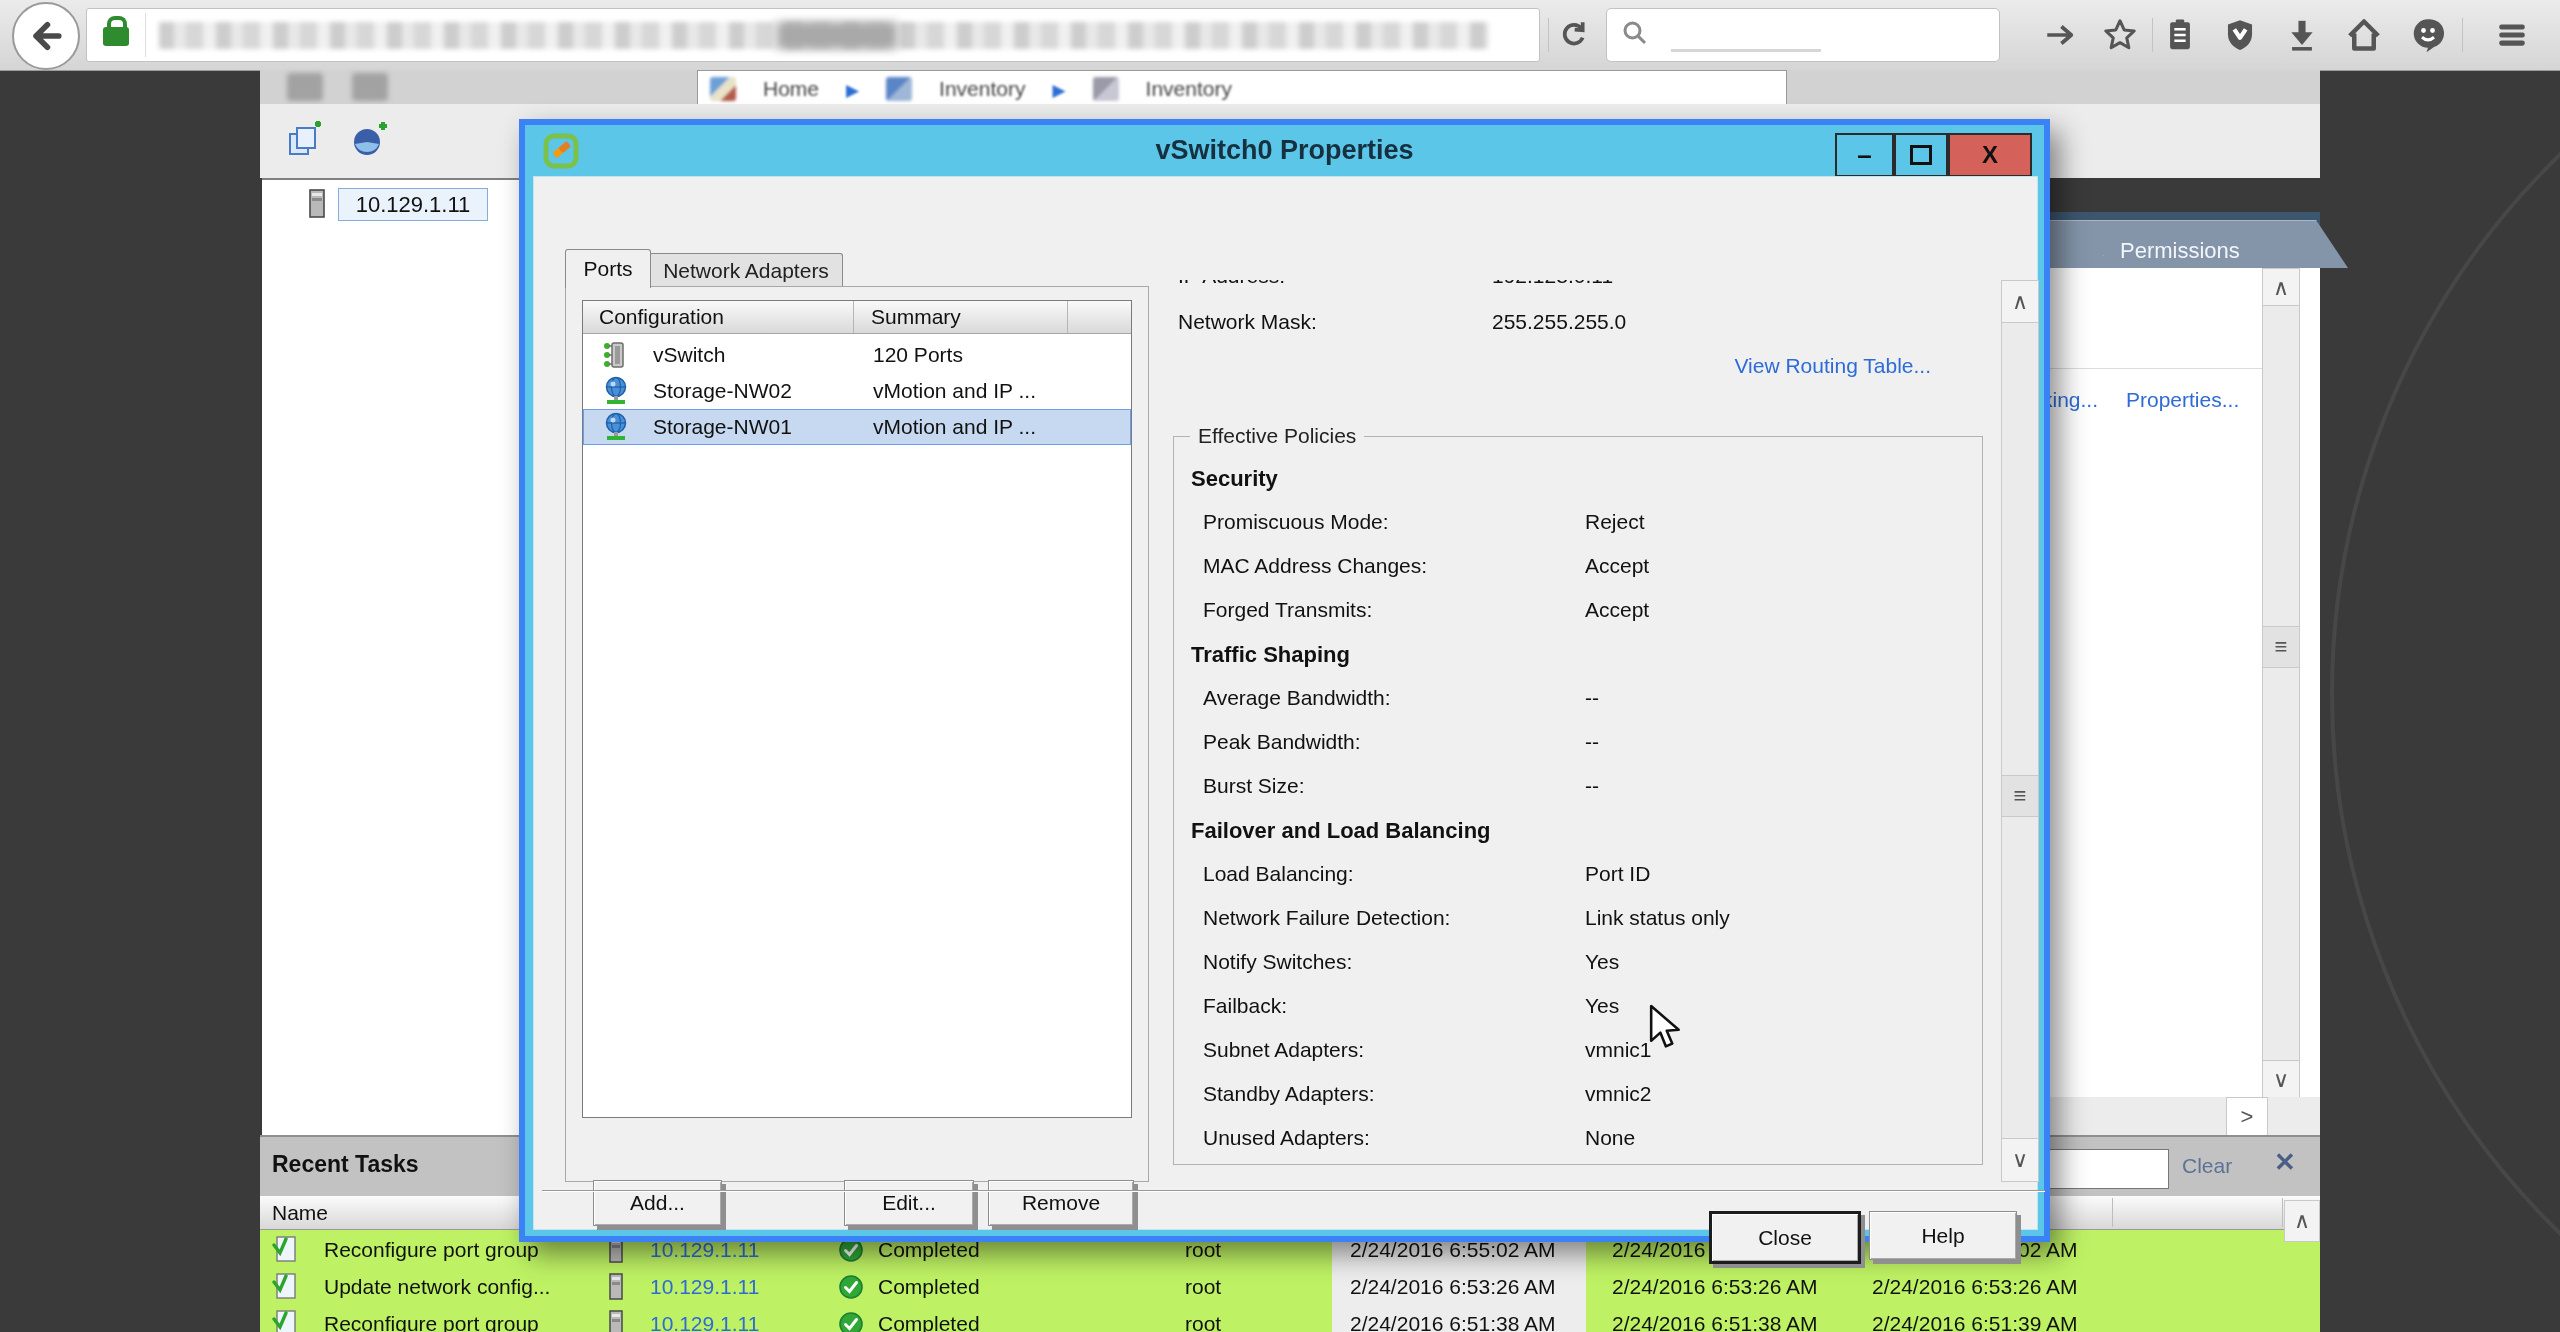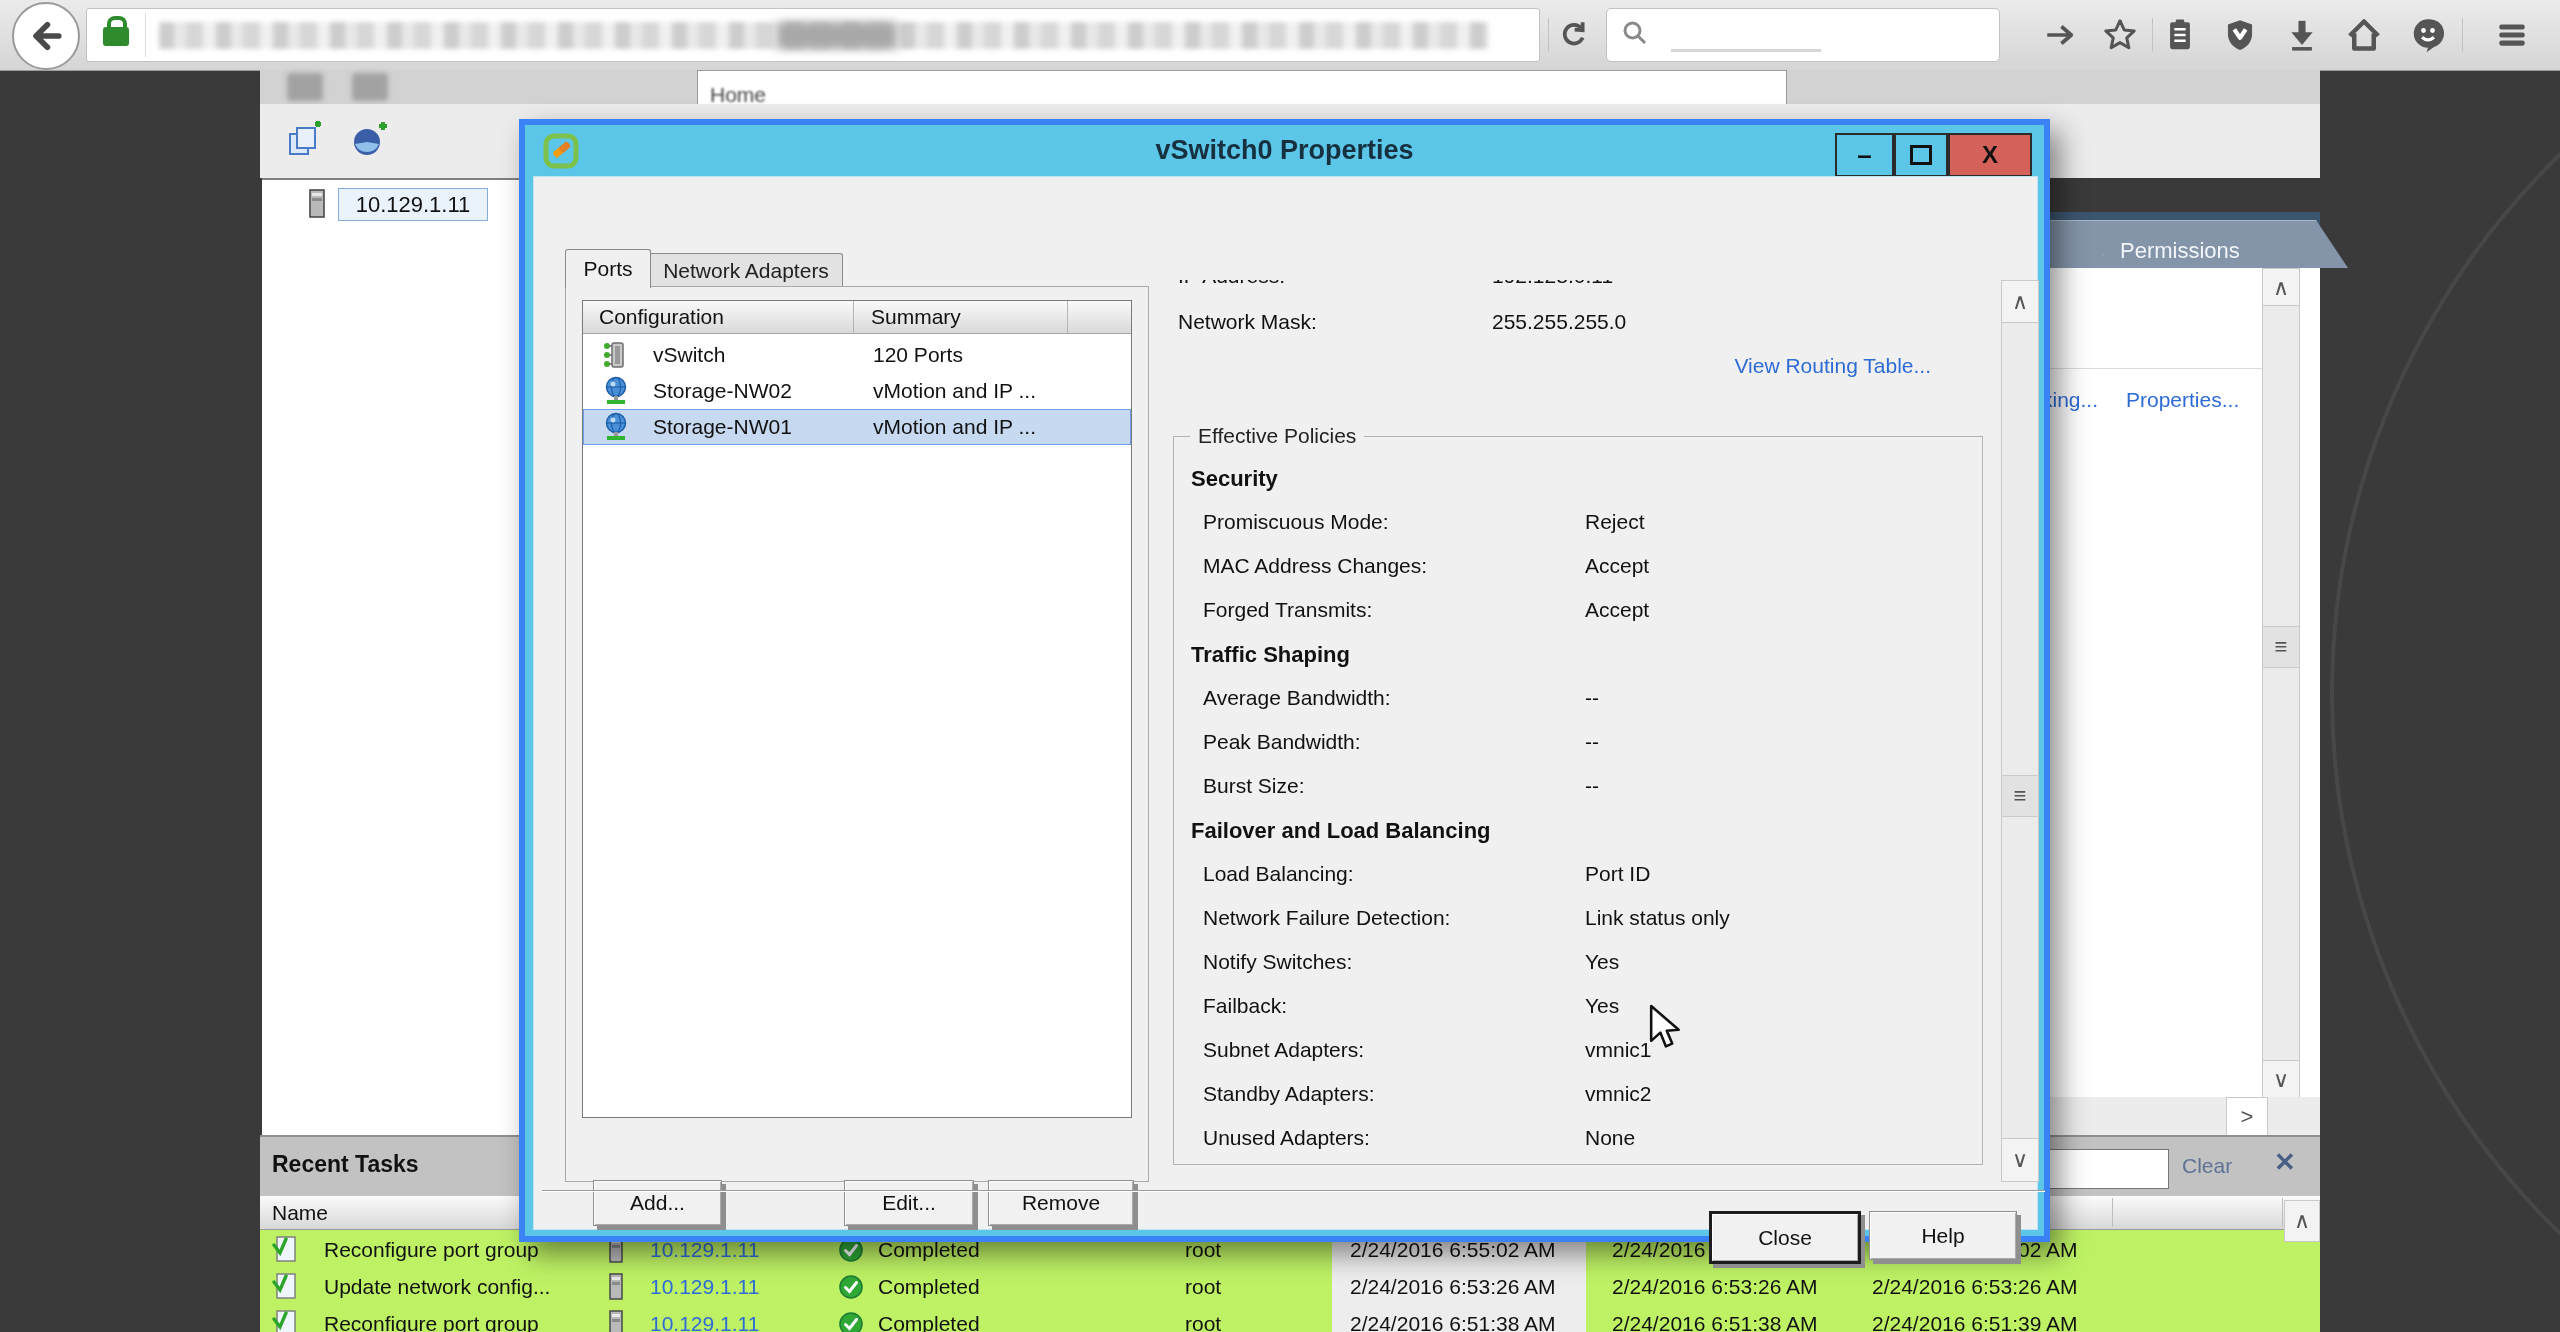--- a/index.html
+++ b/index.html
@@ -26,22 +26,22 @@
   .vline{position:absolute;top:18px;width:1px;height:34px;background:#c3c3c3;}
   .chromeicon{position:absolute;top:13px;width:44px;height:44px;display:flex;align-items:center;justify-content:center;}
   .searchbox{position:absolute;left:1606px;top:8px;width:392px;height:52px;background:#fff;
              border:1px solid #c2c2c2;border-radius:5px;}
   .searchline{position:absolute;left:64px;bottom:9px;width:150px;height:3px;background:#d6d6d6;}
   
   .clientstrip{position:absolute;left:260px;top:70px;width:2060px;height:34px;background:#d2d2d2;}
   .blursq{position:absolute;top:3px;width:36px;height:28px;background:#a2a2a2;border-radius:4px;filter:blur(2.5px);}
   .crumbbox{position:absolute;left:437px;top:0px;width:1088px;height:34px;background:#fff;
             border:1px solid #9a9a9a;overflow:hidden;}
-  .crumbrow{position:absolute;left:12px;top:-4px;height:34px;display:flex;align-items:flex-start;gap:16px;
-            font-size:21px;color:#444;filter:blur(0.8px);flex-direction:column;}
+  .crumbrow{position:absolute;left:12px;top:-4px;height:34px;display:flex;align-items:flex-end;gap:27px;
+            font-size:21px;color:#444;filter:blur(0.8px);}
   .crumbicon{width:26px;height:24px;border-radius:3px;
              background:linear-gradient(135deg,#6f9fd8 0 40%,#e8e2c8 40% 70%,#b05a4a 70% 100%);filter:blur(1.2px);}
   .crumbsep{color:#2f6fd3;font-size:17px;}
   .toolstrip{position:absolute;left:260px;top:104px;width:2060px;height:74px;background:#ececec;}
   .treepanel{position:absolute;left:262px;top:178px;width:257px;height:957px;background:#fff;
              border-top:2px solid #808080;border-right:1px solid #ababab;}
   .hostbox{position:absolute;left:76px;top:8px;width:148px;height:31px;background:#eaf2fc;
            border:1px solid #86add9;display:flex;align-items:center;justify-content:center;font-size:22px;}
   
   .navband{position:absolute;left:2040px;top:212px;width:280px;height:56px;background:#3d5670;}

